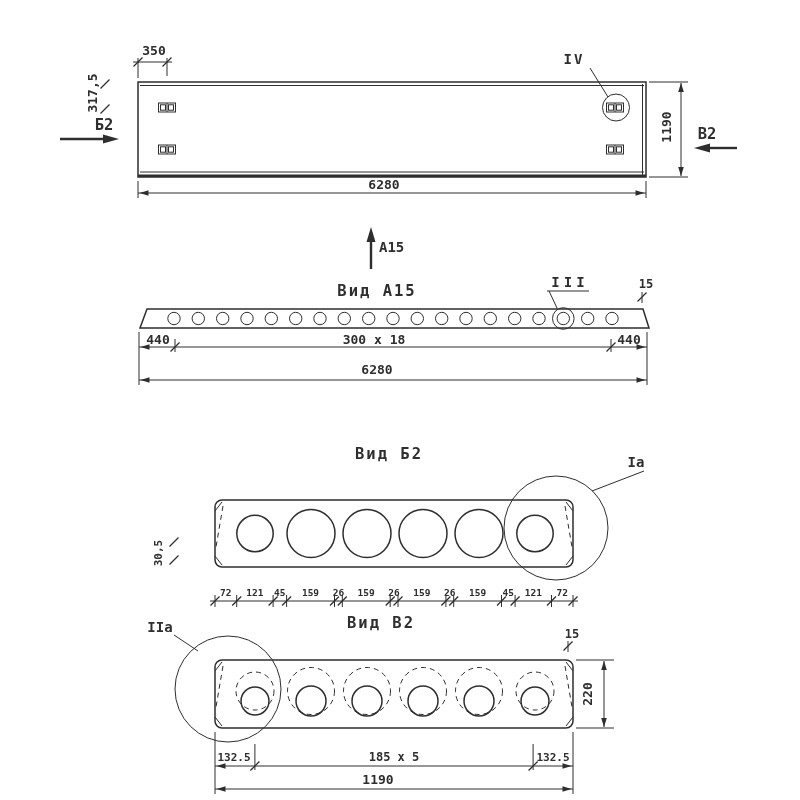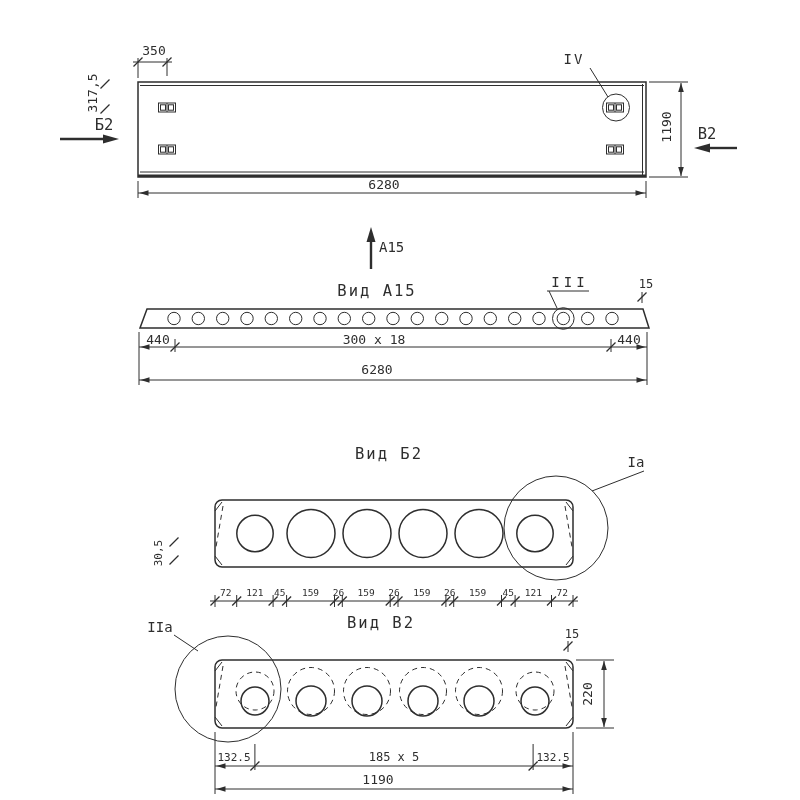--- a/index.html
+++ b/index.html
@@ -1,16 +1,16 @@
 <!DOCTYPE html>
 <html><head>
 <meta charset="utf-8">
 <style>
   html,body{margin:0;padding:0;background:#ffffff;}
-  #canvas{position:relative;width:800px;height:800px;background:#ffffff;overflow:hidden;}
+  #canvas{position:relative;width:800px;height:800px;background:#ffffff;overflow:hidden;font-weight:bold;}
   svg{position:absolute;left:0;top:0;}
   .ln{stroke:#2e2e2e;fill:none;}
   .thin{stroke-width:1;}
   .med{stroke-width:1.5;}
   .thick{stroke-width:2.4;}
   .dash{stroke-dasharray:5 4;}
   .fillb{fill:#2e2e2e;stroke:none;}
   text{font-family:"DejaVu Sans Mono",monospace;fill:#2e2e2e;}
   .fs9{font-size:9.5px;}
   .fs11{font-size:11px;}

